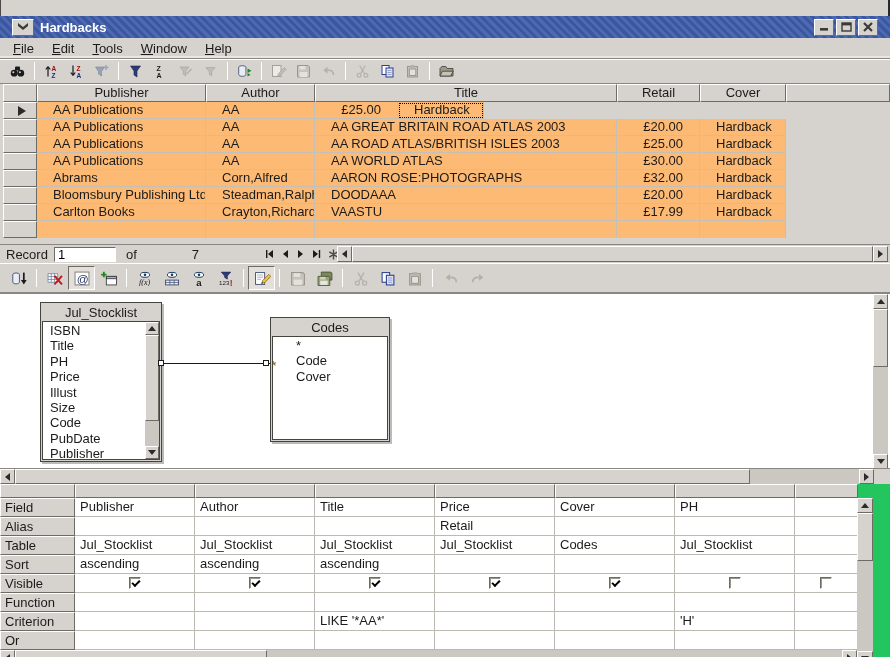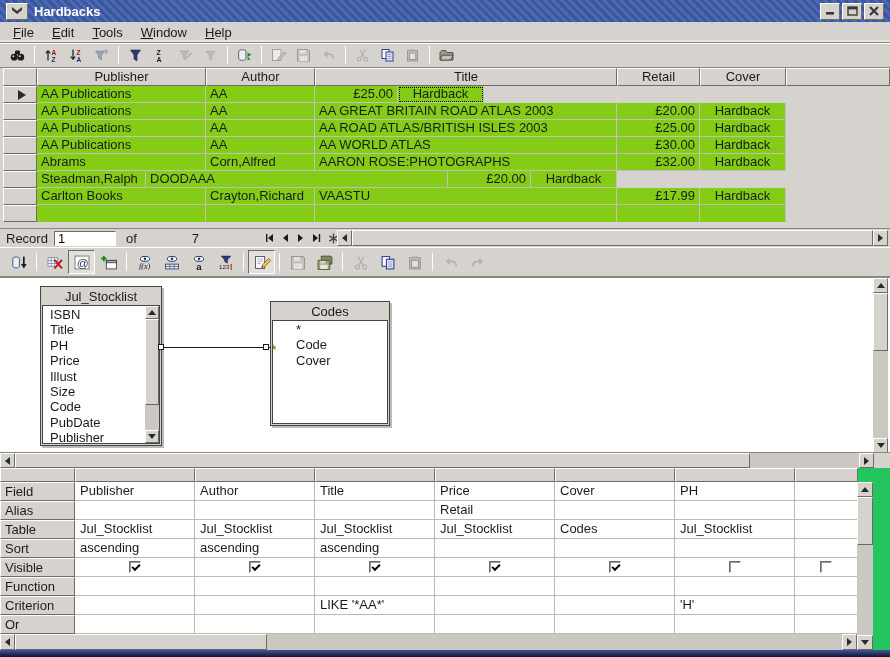--- a/index.html
+++ b/index.html
@@ -1,22 +1,22 @@
 <!DOCTYPE html>
 <html><head>
 <meta charset="utf-8">
 <style>
   * { box-sizing: border-box; margin: 0; padding: 0; }
   body { font-family: "Liberation Sans", "DejaVu Sans", sans-serif; font-size: 13px; color:#1b1b1b; background:#888; }
   .window { position:relative; width:890px; height:657px; background:#d6d3ce; overflow:hidden;
             box-shadow: inset 1px 0 0 #4a4a4a, inset -2px 0 0 #2a2a2a; }
 
   
-  .titlebar { height:22px; display:flex; align-items:center; padding:0 6px;
-    background: repeating-linear-gradient(45deg,#3a57a0 0 3px,#4c69b2 3px 6px); }
+  .titlebar { height:22px; display:flex; align-items:center; padding:0 12px;
+    background: repeating-linear-gradient(45deg,#3a57a0 0 3px,#4c69b2 3px 6px); margin-top: 16px; }
   .sysbtn { width:22px; height:17px; background:#d6d3ce; display:flex; align-items:center; justify-content:center;
     border:1px solid; border-color:#fff #6e6a64 #6e6a64 #fff; margin-right:6px; }
   .tb-title { color:#fff; font-weight:bold; flex:1; }
   .tb-btn { width:20px; height:17px; background:#d6d3ce; display:flex; align-items:center; justify-content:center;
     border:1px solid; border-color:#fff #6e6a64 #6e6a64 #fff; margin-left:2px; }
 
   
   .menubar { height:21px; display:flex; align-items:center; padding-left:4px; background:#d6d3ce;
     border-bottom:1px solid #8a8782; box-shadow: inset 0 -2px 0 #e9e6e1; }
   .menu-item { display:inline-block; padding:2px 9px; }
@@ -34,22 +34,22 @@
 
   
   .results { height:160px; background:#d6d3ce; position:relative; overflow:hidden; padding-left:3px; }
   .cell3d { background:#d6d3ce; border:1px solid; border-color:#fff #6e6a64 #6e6a64 #fff; }
   .dt-header { display:flex; height:18px; }
   .dt-hcell { text-align:center; line-height:16px; overflow:hidden; }
   .dt-corner { width:34px; }
   .dt-row { display:flex; height:17px; }
   .dt-rowhdr { width:34px; background:#d6d3ce; border:1px solid; border-color:#fff #6e6a64 #6e6a64 #fff;
     display:flex; align-items:center; justify-content:center; }
-  .dt-cell { background:#84cc16; border-right:1px solid #c3c0ba; border-bottom:1px solid #c3c0ba;
-    padding:0 4px; line-height:15px; white-space:nowrap; overflow:hidden; }
+  .dt-cell { background:#fdba74; border-right:1px solid #c3c0ba; border-bottom:1px solid #c3c0ba;
+    padding:0 16px; line-height:15px; white-space:nowrap; overflow:hidden; }
   .dt-cell.focus { outline:1px dotted #000; outline-offset:-2px; }
   .cur-arrow { width:0; height:0; border:5px solid transparent; border-left:8px solid #2b2b2b; border-right:0; margin-left:3px; }
 
   
   .recordbar { height:19px; display:flex; align-items:center; background:#d6d3ce; border-top:1px solid #8a8782;
     padding-left:6px; position:relative; }
   .rec-input { width:62px; height:15px; border:1px solid; border-color:#6e6a64 #fff #fff #6e6a64;
     background:#fff; font:13px "Liberation Sans",sans-serif; padding-left:3px; margin-left:6px; }
   .rec-of { margin-left:10px; } .rec-total { margin-left:55px; }
   .nav { display:flex; margin-left:62px; }
@@ -305,20 +305,21 @@
         <div class="dt-row">
           <div class="dt-rowhdr"></div>
           <div class="dt-cell" style="width: 169px; text-align: left;">Abrams</div>
           <div class="dt-cell" style="width: 109px; text-align: left;">Corn,Alfred</div>
           <div class="dt-cell" style="width: 302px; text-align: left;">AARON ROSE:PHOTOGRAPHS</div>
           <div class="dt-cell" style="width: 83px; text-align: right;">£32.00</div>
           <div class="dt-cell" style="width: 86px; text-align: center;">Hardback</div>
         </div>
         <div class="dt-row">
           <div class="dt-rowhdr"></div>
+          <div class="dt-cell" style="width: 169px; text-align: left;">Bloomsbury Publishing Ltd</div>
           <div class="dt-cell" style="width: 109px; text-align: left;">Steadman,Ralph</div>
           <div class="dt-cell" style="width: 302px; text-align: left;">DOODAAA</div>
           <div class="dt-cell" style="width: 83px; text-align: right;">£20.00</div>
           <div class="dt-cell" style="width: 86px; text-align: center;">Hardback</div>
         </div>
         <div class="dt-row">
           <div class="dt-rowhdr"></div>
           <div class="dt-cell" style="width: 169px; text-align: left;">Carlton Books</div>
           <div class="dt-cell" style="width: 109px; text-align: left;">Crayton,Richard</div>
           <div class="dt-cell" style="width: 302px; text-align: left;">VAASTU</div>

